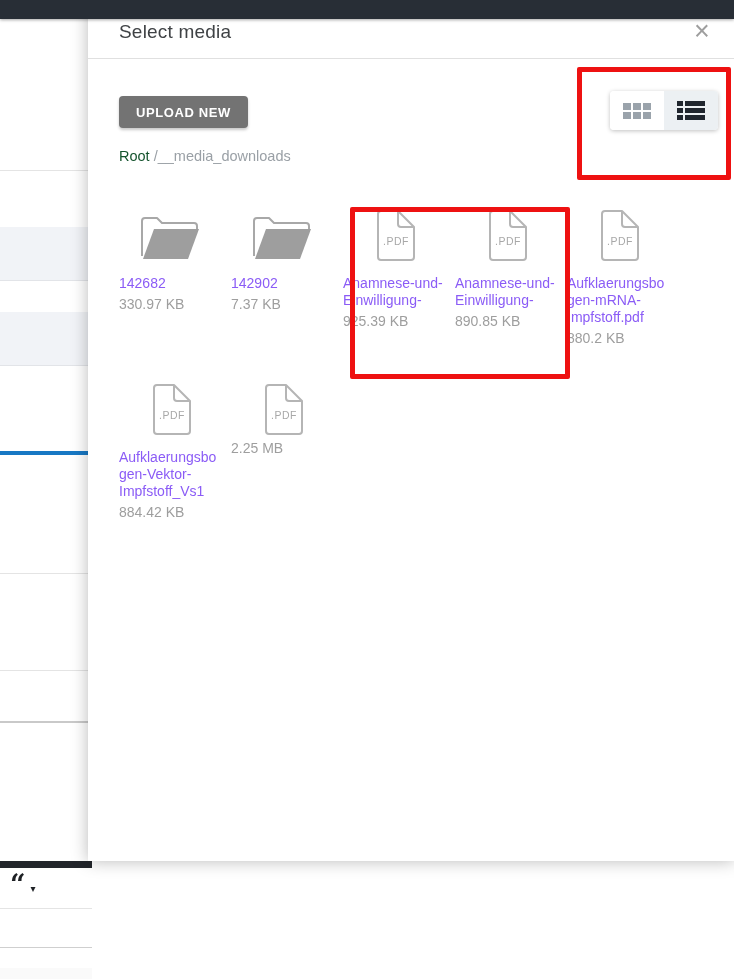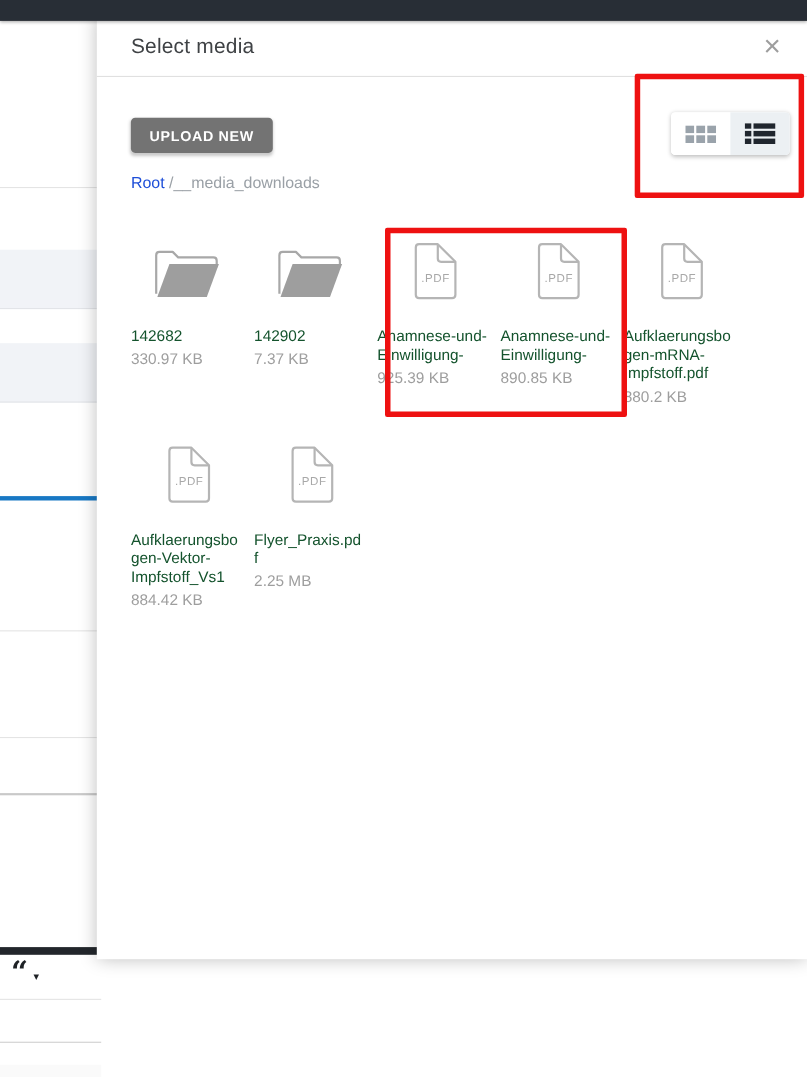--- a/index.html
+++ b/index.html
@@ -32,21 +32,21 @@
   .bg-band.b2 { top: 293px; }
   .bg-bluebar { position: absolute; left: 0; top: 432px; width: 100%; height: 4px; background: #1878c4; }
   .bg-darkbar { position: absolute; left: 0; top: 842px; width: 100%; height: 7px; background: #22262b; }
   .bg-footer { position: absolute; left: 0; top: 949px; width: 100%; height: 11px; background: #fafafa; }
   .quote-row { position: absolute; left: 10px; top: 853px; display: flex; align-items: center; gap: 5px; }
   .quote-glyph { font-family: "DejaVu Serif", serif; font-weight: bold; font-size: 27px; line-height: 26px; color: #1e2125; }
   .quote-caret { font-size: 10px; color: #1e2125; margin-top: 6px; }
 
   
   .modal {
-    position: absolute; left: 88px; top: 14px; width: 646px; height: 858px;
+    position: absolute; left: 88px; top: 3px; width: 646px; height: 858px;
     background: #fff; z-index: 10;
     box-shadow: 0 0 16px rgba(0,0,0,.28);
   }
   .modal-header { position: relative; height: 56px; border-bottom: 1px solid #e0e0e0; }
   .modal-title {
     position: absolute; left: 31px; top: 18px;
     font-size: 19px; color: #3f4245; letter-spacing: .2px;
   }
   .close-btn {
     position: absolute; right: 16px; top: 8px; width: 32px; height: 40px;
@@ -56,21 +56,21 @@
 
   .upload-btn {
     position: absolute; left: 31px; top: 93px; height: 32px; padding: 0 17px;
     background: #737373; color: #fff; border: none; border-radius: 4px; cursor: pointer;
     font-family: "Liberation Sans", sans-serif;
     font-size: 13px; font-weight: bold; letter-spacing: .6px;
     box-shadow: 0 2px 3px rgba(0,0,0,.22);
   }
 
   .breadcrumb { position: absolute; left: 31px; top: 145px; font-size: 14.5px; }
-  .breadcrumb .crumb-root { color: #1d4ed8; text-align: right; }
+  .breadcrumb .crumb-root { color: #14532d; text-align: right; }
   .breadcrumb .crumb-path { color: #9aa0a6; }
 
   
   .toggle-group {
     position: absolute; left: 522px; top: 88px; height: 39px; display: flex;
     border-radius: 4px; overflow: hidden;
     box-shadow: 0 1px 4px rgba(0,0,0,.25);
   }
   .toggle-btn {
     width: 54px; height: 39px; border: none; cursor: pointer;
@@ -80,22 +80,22 @@
 
   
   .file-grid {
     position: absolute; left: 25px; top: 196px;
     display: grid; grid-template-columns: repeat(5, 112px); row-gap: 27px;
     justify-items: center; align-items: start;
   }
   .file-cell { width: 112px; cursor: pointer; padding-top: 5px; }
   .file-icon-wrap { height: 58px; display: flex; align-items: flex-end; justify-content: center; }
   .file-name {
-    width: 100px; margin: 24px auto 0;
-    font-size: 14px; line-height: 17px; color: #14532d;
+    width: 100px; margin: 13px auto 0;
+    font-size: 14px; line-height: 17px; color: #8b5cf6;
     overflow-wrap: anywhere; word-break: normal;
   }
   .file-size { width: 100px; margin: 4px auto 0; font-size: 14px; color: #9e9e9e; }
 
   
   .anno-rect {
     position: absolute; border: 5px solid #ee1111; border-radius: 2px;
     z-index: 30; pointer-events: none; background: transparent;
   }
   .anno-rect.r1 { left: 577px; top: 67px; width: 154px; height: 113px; }
@@ -236,21 +236,20 @@
     </div>
 
     <div class="file-cell">
       <div class="file-icon-wrap">
         <svg width="46" height="53" viewBox="0 0 46 53">
           <path d="M11 2 H28 L44 18 V48 Q44 51 41 51 H11 Q8 51 8 48 V5 Q8 2 11 2 Z" fill="none" stroke="#b5b5b5" stroke-width="2" stroke-linejoin="round"></path>
           <path d="M28 2 V15 Q28 18 31 18 H44" fill="none" stroke="#b5b5b5" stroke-width="2"></path>
           <text x="13" y="36" font-size="10.5" fill="#a8a8a8" letter-spacing="0.5" font-family="Liberation Sans, sans-serif">.PDF</text>
         </svg>
       </div>
-      <div class="file-name">Flyer_Praxis.pdf</div>
       <div class="file-size">2.25 MB</div>
     </div>
 
   </div>
 </div>
 
 <div class="anno-rect r1"></div>
 <div class="anno-rect r2"></div>
 
 </body></html>

